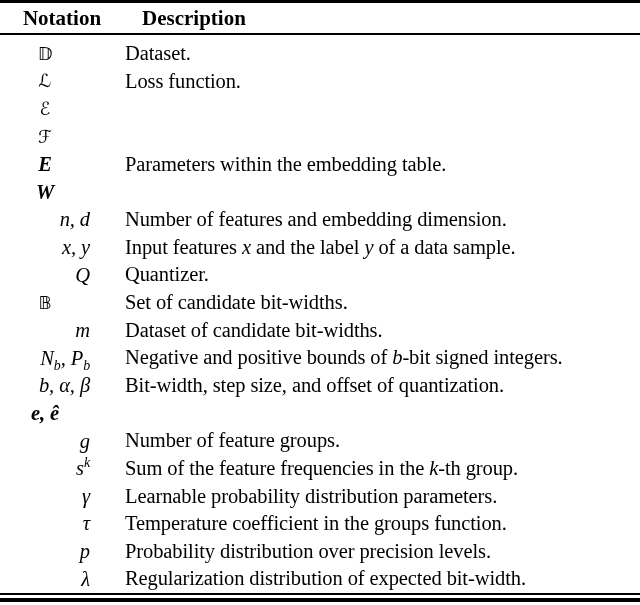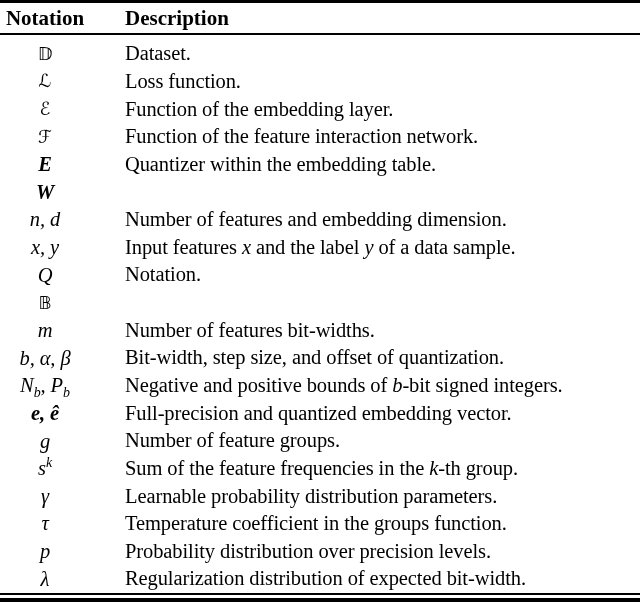--- a/index.html
+++ b/index.html
@@ -13,33 +13,34 @@
   }
   .rule{background:#000000;width:100%;}
   .rule-top{height:3px;}
   .hrow{
     display:flex;
     height:30px;
     align-items:center;
     border-bottom:2.5px solid #000000;
     font-weight:bold;
     font-size:21px;
+    padding-left:17px;
   }
   .ncol{flex:0 0 90px;width:90px;text-align:center;}
   .dcol{padding-left:35px;white-space:nowrap;overflow:hidden;font-family:Liberation Serif, serif;}
   .tbody{padding-top:5px;height:553px;box-sizing:content-box;}
   .trow{
     display:flex;
     height:27.65px;
     align-items:center;
     font-size:20.5px;
     letter-spacing:-0.1px;
   }
   .notation{line-height:1;}
-  .n-it{font-style:italic;}
+  .n-it{font-style:italic;text-align:right;}
   .n-bi{font-style:italic;font-weight:bold;}
   .n-bb,.n-cal{
     font-family:"DejaVu Sans","DejaVu Serif","Liberation Serif",serif;
     font-size:18px;
   }
   .desc i{font-style:italic;}
   .notation sub,.notation sup,.desc sub,.desc sup{
     font-size:68%;
     line-height:0;
   }
@@ -63,74 +64,72 @@
     <div class="dcol desc">Dataset.</div>
   </div>
 
   <div class="trow">
     <div class="ncol notation n-cal">ℒ</div>
     <div class="dcol desc">Loss function.</div>
   </div>
 
   <div class="trow">
     <div class="ncol notation n-cal">ℰ</div>
-    <div class="dcol desc">Function of the embedding layer.</div>
   </div>
 
   <div class="trow">
     <div class="ncol notation n-cal">ℱ</div>
-    <div class="dcol desc">Function of the feature interaction network.</div>
   </div>
 
   <div class="trow">
     <div class="ncol notation n-bi">E</div>
-    <div class="dcol desc">Quantizer within the embedding table.</div>
+    <div class="dcol desc">Parameters within the embedding table.</div>
   </div>
 
   <div class="trow">
     <div class="ncol notation n-bi">W</div>
   </div>
 
   <div class="trow">
     <div class="ncol notation n-it">n, d</div>
     <div class="dcol desc">Number of features and embedding dimension.</div>
   </div>
 
   <div class="trow">
     <div class="ncol notation n-it">x, y</div>
     <div class="dcol desc">Input features <i>x</i> and the label <i>y</i> of a data sample.</div>
   </div>
 
   <div class="trow">
     <div class="ncol notation n-it">Q</div>
-    <div class="dcol desc">Notation.</div>
+    <div class="dcol desc">Quantizer.</div>
   </div>
 
   <div class="trow">
     <div class="ncol notation n-bb">𝔹</div>
+    <div class="dcol desc">Set of candidate bit-widths.</div>
   </div>
 
   <div class="trow">
     <div class="ncol notation n-it">m</div>
-    <div class="dcol desc">Number of features bit-widths.</div>
+    <div class="dcol desc">Dataset of candidate bit-widths.</div>
+  </div>
+
+  <div class="trow">
+    <div class="ncol notation n-it">N<sub>b</sub>, P<sub>b</sub></div>
+    <div class="dcol desc">Negative and positive bounds of <i>b</i>-bit signed integers.</div>
   </div>
 
   <div class="trow">
     <div class="ncol notation n-it">b, α, β</div>
     <div class="dcol desc">Bit-width, step size, and offset of quantization.</div>
   </div>
 
   <div class="trow">
-    <div class="ncol notation n-it">N<sub>b</sub>, P<sub>b</sub></div>
-    <div class="dcol desc">Negative and positive bounds of <i>b</i>-bit signed integers.</div>
-  </div>
-
-  <div class="trow">
     <div class="ncol notation n-bi">e, ê</div>
-    <div class="dcol desc">Full-precision and quantized embedding vector.</div>
   </div>
 
   <div class="trow">
     <div class="ncol notation n-it">g</div>
     <div class="dcol desc">Number of feature groups.</div>
   </div>
 
   <div class="trow">
     <div class="ncol notation n-it">s<sup>k</sup></div>
     <div class="dcol desc">Sum of the feature frequencies in the <i>k</i>-th group.</div>

